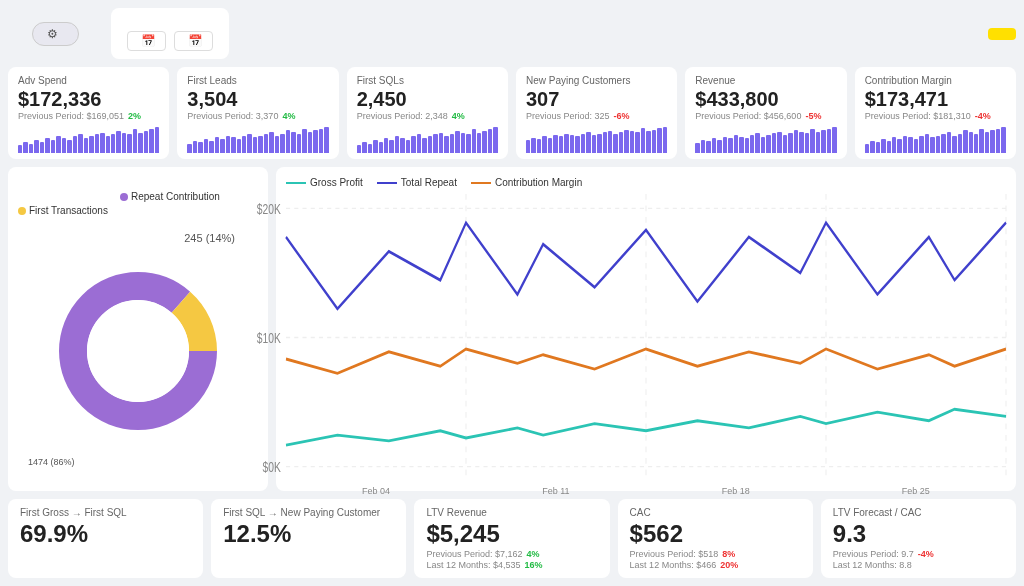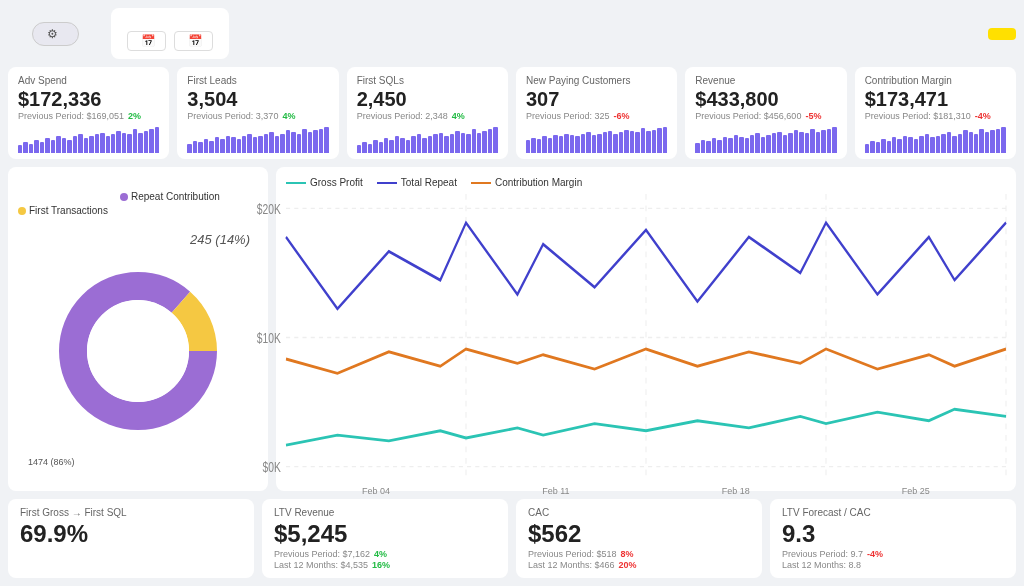--- a/index.html
+++ b/index.html
@@ -318,21 +318,21 @@
             <span>Repeat Contribution</span>
           </span>
         </div>
       <div class="donut-container">
         <svg width="180" height="180" viewBox="0 0 180 180">
 
           <circle cx="90" cy="90" r="65" fill="none" stroke="#9B6DD4" stroke-width="28" stroke-dasharray="352.6 409" stroke-dashoffset="0"></circle>
           <circle cx="90" cy="90" r="65" fill="none" stroke="#F5C842" stroke-width="28" stroke-dasharray="57.4 409" stroke-dashoffset="-352.6"></circle>
           <circle cx="90" cy="90" r="51" fill="white"></circle>
         </svg>
-        <div style="position:absolute; top:12px; right:8px; font-size:13px; color:#555;font-style:italic;">245 (14%)</div>
+        <div style="position:absolute; top:12px; right:23px; font-size:11px; color:#555;">245 (14%)</div>
         <div style="position:absolute; bottom:14px; left:10px; font-size:9px; color:#555;">1474 (86%)</div>
       </div>
     </div>
 
     <div class="line-chart-panel">
       <div class="chart-legend" id="chart-legend">
           <div class="legend-item">
             <span class="legend-line" style="background:#2BC4B4;"></span>
             <span>Gross Profit</span>
           </div>
@@ -378,20 +378,25 @@
     </div>
   </div>
 
   <div class="metrics-row" id="metrics-row">
       <div class="metric-card">
     <div class="metric-label">First Gross → First SQL</div>
     <div class="metric-value">69.9%</div>
 
   </div>
       <div class="metric-card">
+    <div class="metric-label">First SQL → New Paying Customer</div>
+    <div class="metric-value">12.5%</div>
+
+  </div>
+      <div class="metric-card">
     <div class="metric-label">LTV Revenue</div>
     <div class="metric-value">$5,245</div>
     <div class="metric-sub">
         <span>Previous Period: $7,162</span>
         <span class="kpi-change-pos">4%</span>
       </div>
         <div class="metric-sub">
         <span>Last 12 Months: $4,535</span>
         <span class="kpi-change-pos">16%</span>
       </div>

